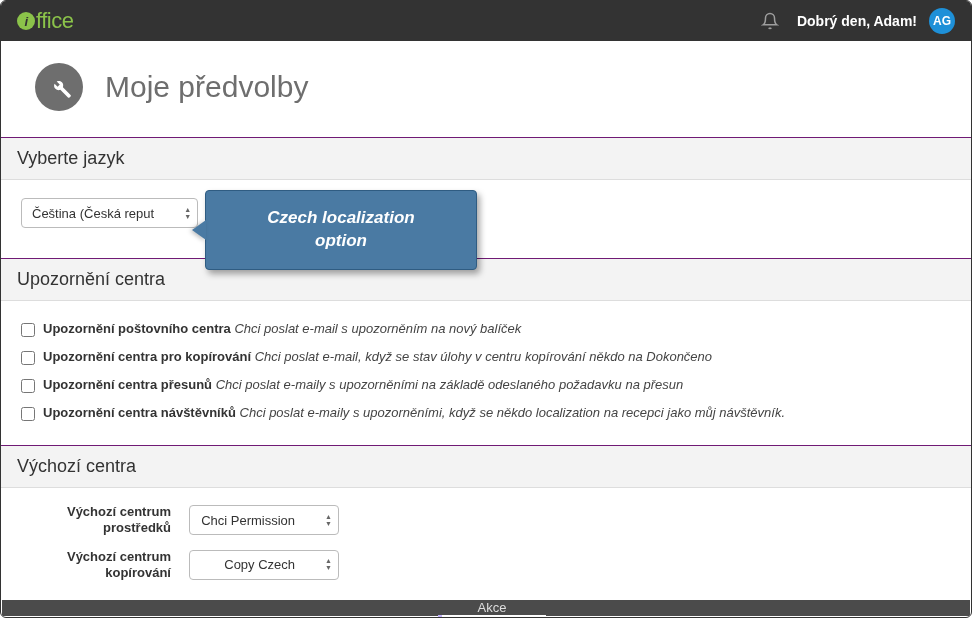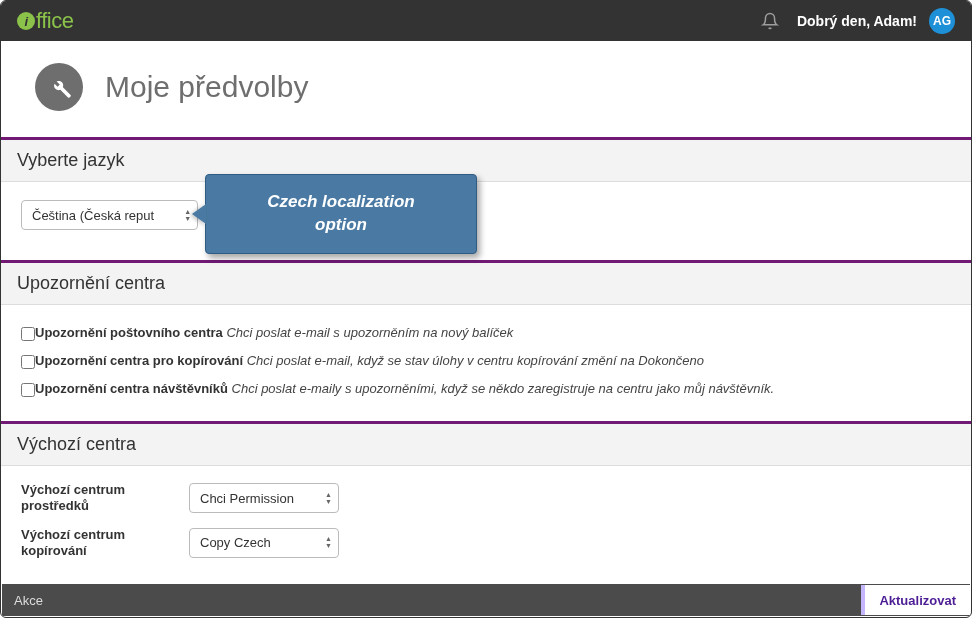--- a/index.html
+++ b/index.html
@@ -86,21 +86,21 @@
       margin-right: 22px;
     }
     .page-title {
       font-size: 30px;
       font-weight: 300;
       color: #6e6e6e;
     }
     
     .section-header {
       background: #f3f3f3;
-      border-top: 3px solid #701a75;
+      border-top: 1px solid #701a75;
       border-bottom: 1px solid #ddd;
       padding: 10px 16px;
       font-size: 18px;
       font-weight: 400;
       color: #333;
     }
     .section-body {
       padding: 14px 20px 18px 20px;
     }
     
@@ -128,21 +128,21 @@
       gap: 1px;
       padding-left: 6px;
       color: #666;
       font-size: 7px;
       line-height: 6px;
     }
     
     .callout {
       position: absolute;
       left: 204px;
-      top: 173px;
+      top: 189px;
       width: 272px;
       height: 80px;
       background: #4a7aa3;
       border: 1px solid #2f5c82;
       border-radius: 4px;
       color: #fff;
       display: flex;
       align-items: center;
       justify-content: center;
       text-align: center;
@@ -161,20 +161,21 @@
       transform: translateY(-50%);
       border-style: solid;
       border-width: 10px 14px 10px 0;
       border-color: transparent #4a7aa3 transparent transparent;
       filter: drop-shadow(-2px 1px 2px rgba(0,0,0,0.25));
     }
     
     .check-row {
       display: flex;
       align-items: flex-start;
+      gap: 8px;
       padding: 6px 0;
       font-size: 13px;
       color: #333;
     }
     .check-row input[type="checkbox"] {
       margin-top: 2px;
       width: 14px;
       height: 14px;
     }
     .check-label { font-weight: 700; }
@@ -192,42 +193,43 @@
       font-weight: 700;
       color: #333;
       line-height: 1.25;
     }
     
     .footer {
       position: absolute;
       left: 1px;
       right: 1px;
       bottom: 1px;
-      height: 32px;
+      height: 16px;
       background: #4b4b4b;
       display: flex;
       align-items: center;
       padding: 0 0 0 12px;
       color: #ddd;
       font-size: 13px;
+      flex-direction: column;
     }
     .footer-spacer { flex: 1; }
     .update-btn {
       background: #fff;
       color: #4c1d95;
       height: 30px;
       padding: 0 14px;
       font-size: 13px;
       font-weight: 700;
       border: none;
       border-left: 4px solid #c4b5fd;
       cursor: pointer;
     }
     .section-body.lang { padding: 18px 20px 30px 20px; }
-    .section-body.defaults { padding: 10px 32px 4px 20px; }
+    .section-body.defaults { padding: 10px 32px 4px 20px; text-align: right; }
   </style>
 </head>
 <body>
 
 <div class="header">
   <div class="logo">
     <span class="logo-i">i</span>
       <span>ffice</span>
   </div>
   <div class="header-spacer"></div>
@@ -274,28 +276,35 @@
     <input type="checkbox" style="">
     <div>
       <span class="check-label">Upozornění poštovního centra</span>
       <span class="check-desc">Chci poslat e-mail s upozorněním na nový balíček</span>
     </div>
   </div>
   <div class="check-row">
     <input type="checkbox" style="">
     <div>
       <span class="check-label">Upozornění centra pro kopírování</span>
-      <span class="check-desc">Chci poslat e-mail, když se stav úlohy v centru kopírování změní na Dokončeno</span>
+      <span class="check-desc">Chci poslat e-mail, když se stav úlohy v centru kopírování někdo na Dokončeno</span>
+    </div>
+  </div>
+  <div class="check-row">
+    <input type="checkbox" style="">
+    <div>
+      <span class="check-label">Upozornění centra přesunů</span>
+      <span class="check-desc">Chci poslat e-maily s upozorněními na základě odeslaného požadavku na přesun</span>
     </div>
   </div>
   <div class="check-row">
     <input type="checkbox" style="">
     <div>
       <span class="check-label">Upozornění centra návštěvníků</span>
-      <span class="check-desc">Chci poslat e-maily s upozorněními, když se někdo zaregistruje na centru jako můj návštěvník.</span>
+      <span class="check-desc">Chci poslat e-maily s upozorněními, když se někdo localization na recepci jako můj návštěvník.</span>
     </div>
   </div>
 </div>
 
 <div class="section-header">Výchozí centra</div>
 <div class="section-body defaults">
   <div class="default-row">
     <div class="default-label">Výchozí centrum prostředků</div>
     <div class="select-control" style="min-width:150px">
       <span class="sel-text">Chci Permission</span>

